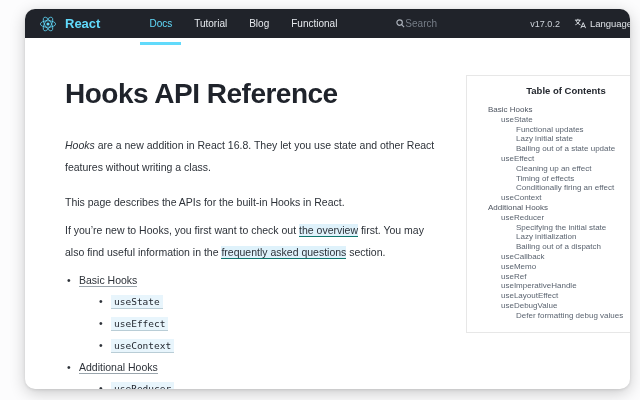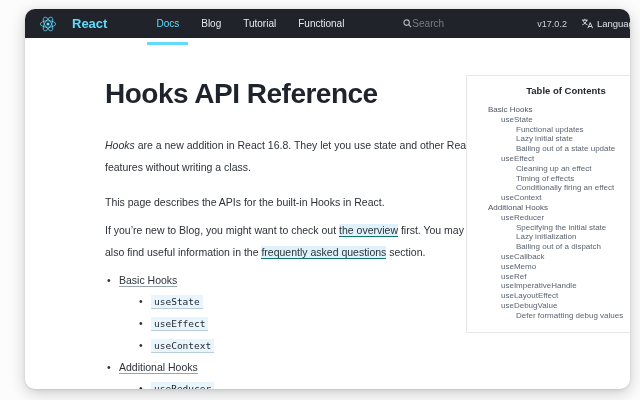--- a/index.html
+++ b/index.html
@@ -20,21 +20,21 @@
   }
   
   .hdr {
     height: 29px;
     background: #20232a;
     display: flex;
     align-items: center;
     padding: 0 14px;
     position: relative;
   }
-  .brand { display: flex; align-items: center; gap: 15px; cursor: pointer; }
+  .brand { display: flex; align-items: center; gap: 8px; cursor: pointer; }
   .brand-name { color: #61dafb; font-weight: bold; font-size: 13px; }
   .nav { display: flex; align-items: stretch; height: 43px; margin-left: 38px; }
   .nav-item {
     color: #e6e9ee; font-size: 10px;
     display: flex; align-items: center;
     padding: 0 11px; position: relative; cursor: pointer;
   }
   .nav-item.active { color: #61dafb; }
   .nav-item.active::after {
     content: ""; position: absolute; left: 2px; right: 2px; bottom: 0;
@@ -44,21 +44,21 @@
   .search input {
     background: transparent; border: none; outline: none;
     color: #aeb4bd; font-size: 10px; width: 85px;
     font-family: "Liberation Sans", sans-serif;
   }
   .search input::placeholder { color: #767d87; }
   .hdr-right { margin-left: auto; display: flex; align-items: center; gap: 14px; }
   .version { color: #cdd3da; font-size: 9px; cursor: pointer; margin-left: 40px; }
   .hdr-link { display: flex; align-items: center; gap: 4px; color: #dde1e6; font-size: 9.5px; cursor: pointer; }
   
-  .content { position: relative; padding: 0 0 0 80px; }
+  .content { position: relative; padding: 0 0 0 40px; }
   h1.page-title {
     margin-top: 40px;
     font-size: 28px; font-weight: bold;
     color: #1f232b; letter-spacing: -0.5px;
   }
   .body-text {
     width: 378px;
     font-size: 10.5px; line-height: 22px; color: #2d3239;
   }
   .p-intro { margin-top: 24px; }
@@ -124,23 +124,23 @@
           </g>
         </svg>
       </span>
       <span class="brand-name">React</span>
     </div>
 
     <div class="nav">
 
         <span class="nav-item active">Docs</span>
 
+        <span class="nav-item">Tutorial</span>
+
         <span class="nav-item">Blog</span>
-
-        <span class="nav-item">Tutorial</span>
 
         <span class="nav-item">Functional</span>
       </div>
 
     <div class="search">
       <span style="display:flex;">
         <svg width="9" height="9" viewBox="0 0 10 10">
           <circle cx="4" cy="4" r="3" fill="none" stroke="#aeb4bd" stroke-width="1.3"></circle>
           <line x1="6.3" y1="6.3" x2="9" y2="9" stroke="#aeb4bd" stroke-width="1.3"></line>
         </svg>
@@ -172,21 +172,21 @@
     </div>
   </div>
 
   <div class="content">
     <h1 class="page-title">Hooks API Reference</h1>
 
     <p class="body-text p-intro"><em>Hooks</em><span> are a new addition in React 16.8. They let you use state and other React features without writing a class.</span></p>
 
     <p class="body-text p-desc">This page describes the APIs for the built-in Hooks in React.</p>
 
-    <p class="body-text p-note"><span>If you’re new to Blog, you might want to check out </span><a class="txt-link">the overview</a><span> first. You may also find useful information in the </span><a class="txt-link">frequently asked questions</a><span> section.</span></p>
+    <p class="body-text p-note"><span>If you’re new to Hooks, you first want to check out </span><a class="txt-link">the overview</a><span> first. You may also find useful information in the </span><a class="txt-link">frequently asked questions</a><span> section.</span></p>
 
     <ul class="hook-list">
       <li>
         <div class="li-row"><a class="group-link">Basic Hooks</a></div>
         <ul class="sub-list">
 
             <li class="li-row"><a class="code-link">useState</a></li>
 
             <li class="li-row"><a class="code-link">useEffect</a></li>
 

